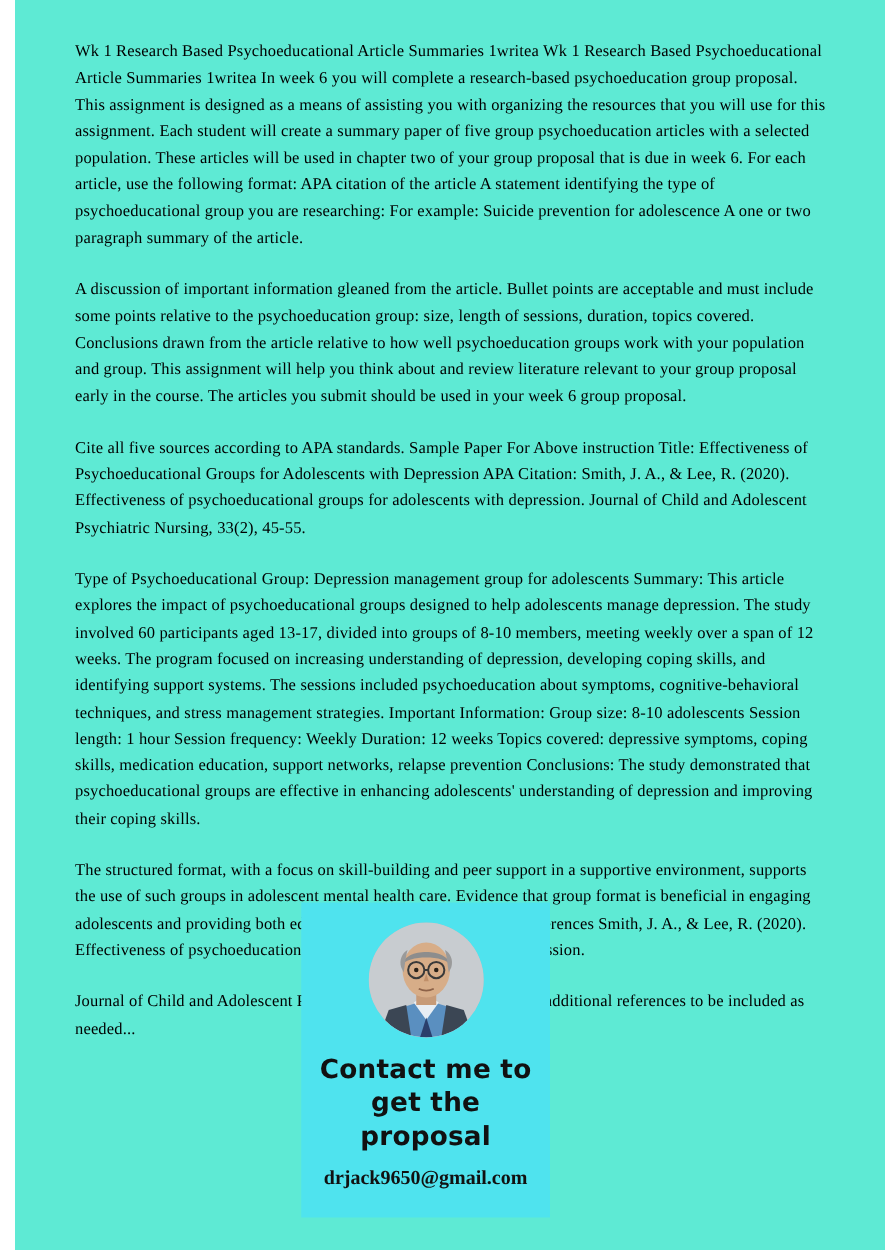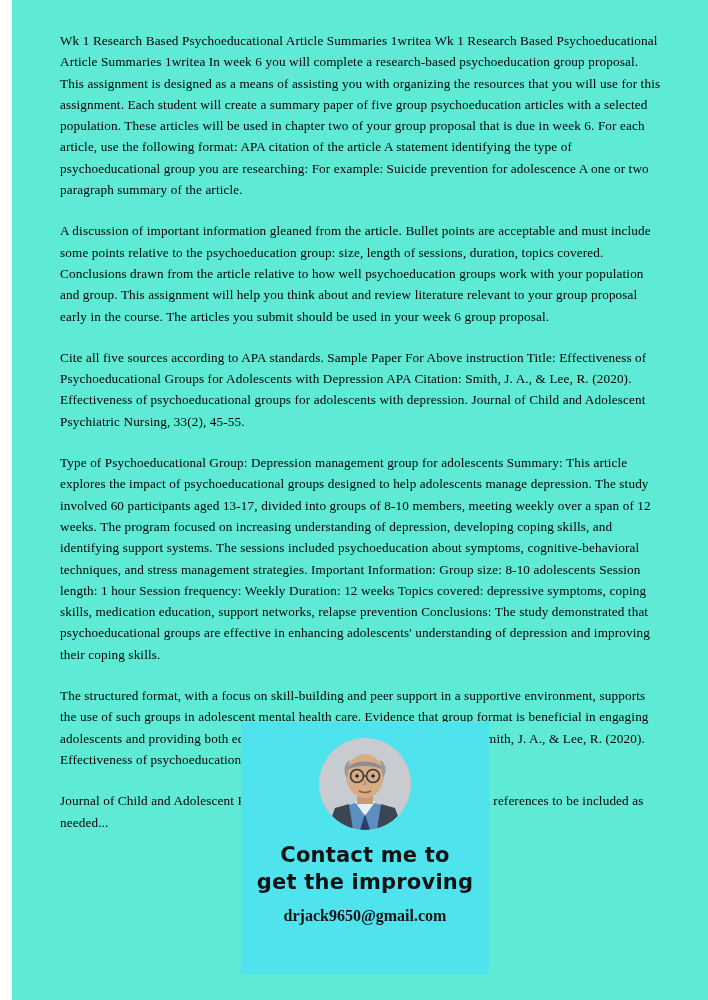--- a/index.html
+++ b/index.html
@@ -38,21 +38,21 @@
     letter-spacing: 0.01em;
   }
   .para:last-child {
     margin-bottom: 0;
   }
   
   .contact-card {
     position: absolute;
     left: 229px;
     top: 722px;
-    width: 248px;
+    width: 199px;
     height: 252px;
     background: #4fe3ee;
     display: flex;
     flex-direction: column;
     align-items: center;
     overflow: hidden;
   }
   .avatar {
     width: 92px;
     height: 92px;
@@ -135,18 +135,18 @@
           <circle cx="38" cy="38" r="1.8" fill="#2a2118"></circle>
           <circle cx="54" cy="38" r="1.8" fill="#2a2118"></circle>
 
           <path d="M46 41 L44 47 L48 47 Z" fill="#c08f69"></path>
           <path d="M40 53 Q46 56 52 53" fill="none" stroke="#8d6248" stroke-width="1.4"></path>
         </g>
       </svg>
     </div>
     <div class="contact-lines">
       <div class="contact-line">Contact me to</div>
-      <div class="contact-line">get the improving</div>
+      <div class="contact-line">get the proposal</div>
       <div class="contact-email">drjack9650@gmail.com</div>
     </div>
   </div>
 
 </div>
 
 </body></html>

